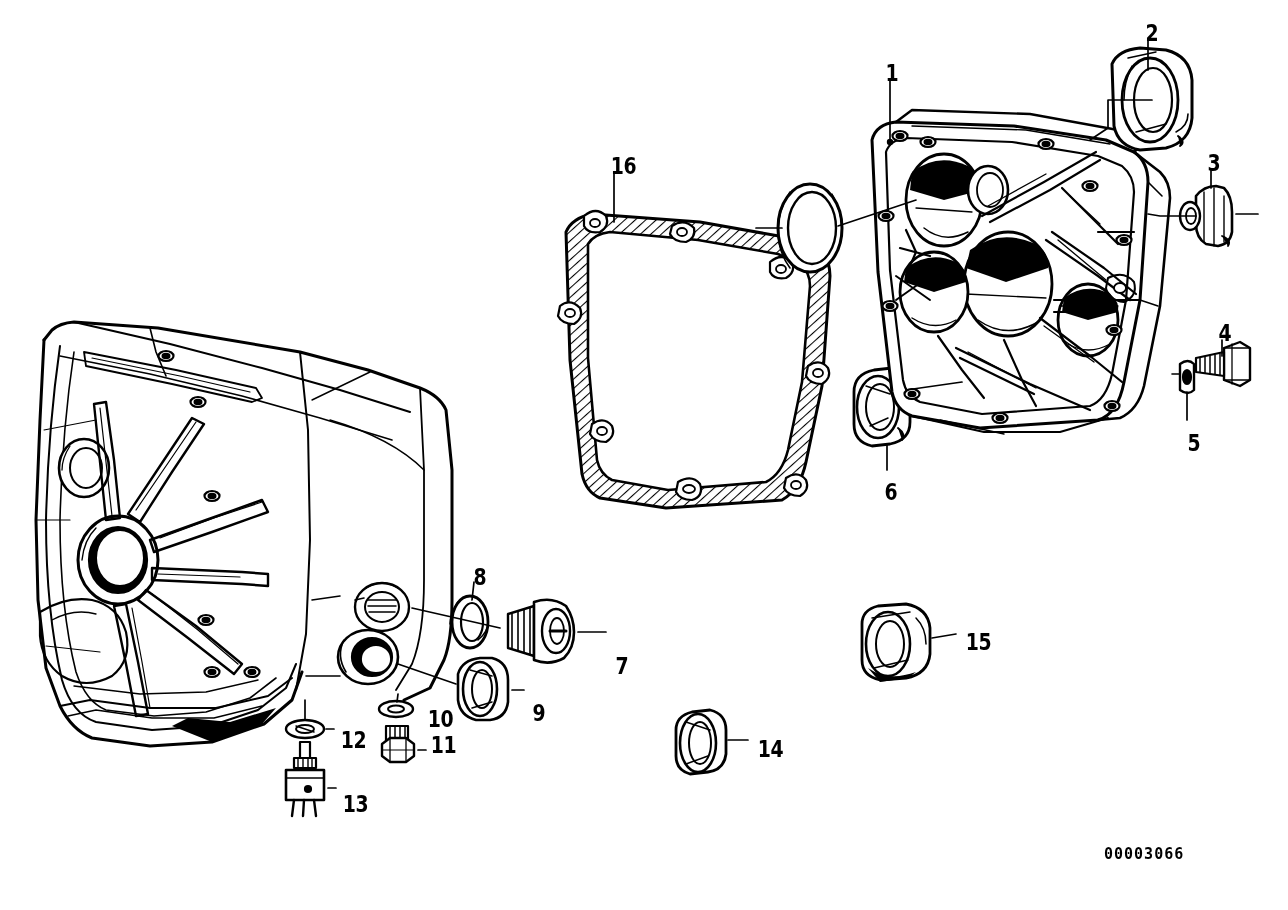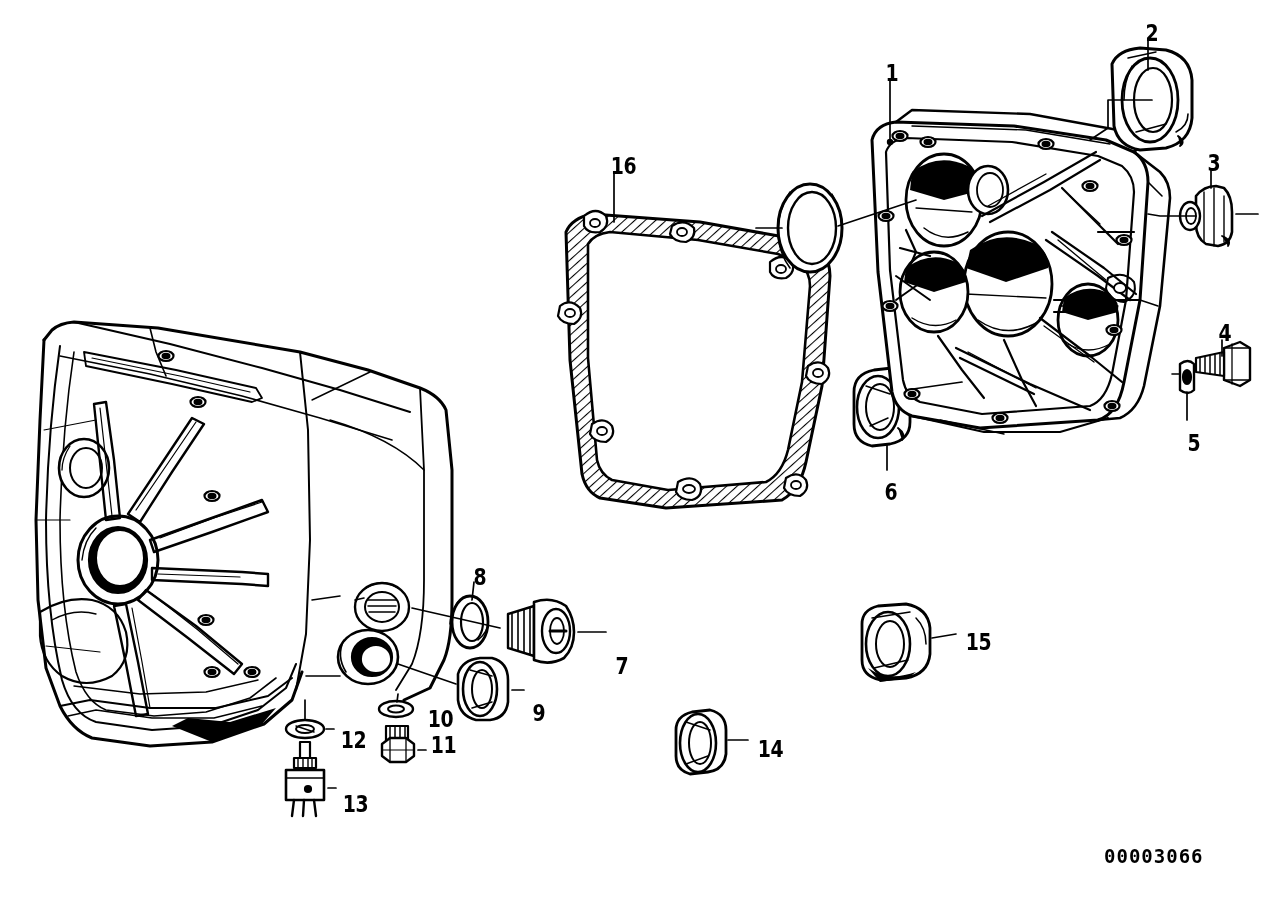--- a/index.html
+++ b/index.html
@@ -35,21 +35,21 @@
     transform: scaleX(0.82);
     transform-origin: center center;
     white-space: nowrap;
     user-select: none;
   }
   #diagram-id {
     position: absolute;
     left: 1104px;
     top: 845px;
     font-family: "DejaVu Sans Mono", "Liberation Mono", monospace;
-    font-size: 19px;
+    font-size: 15px;
     font-weight: bold;
     letter-spacing: 1px;
     color: #000000;
     white-space: nowrap;
   }
 </style>
 </head>
 <body>
 
 <div id="sheet">

